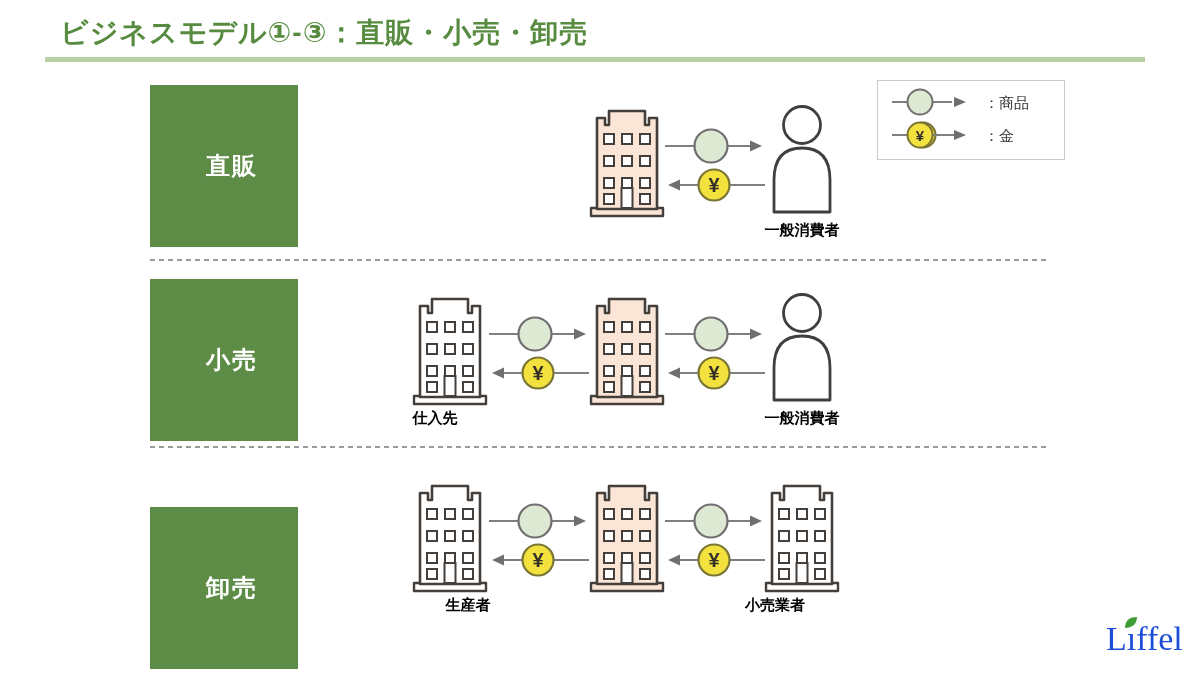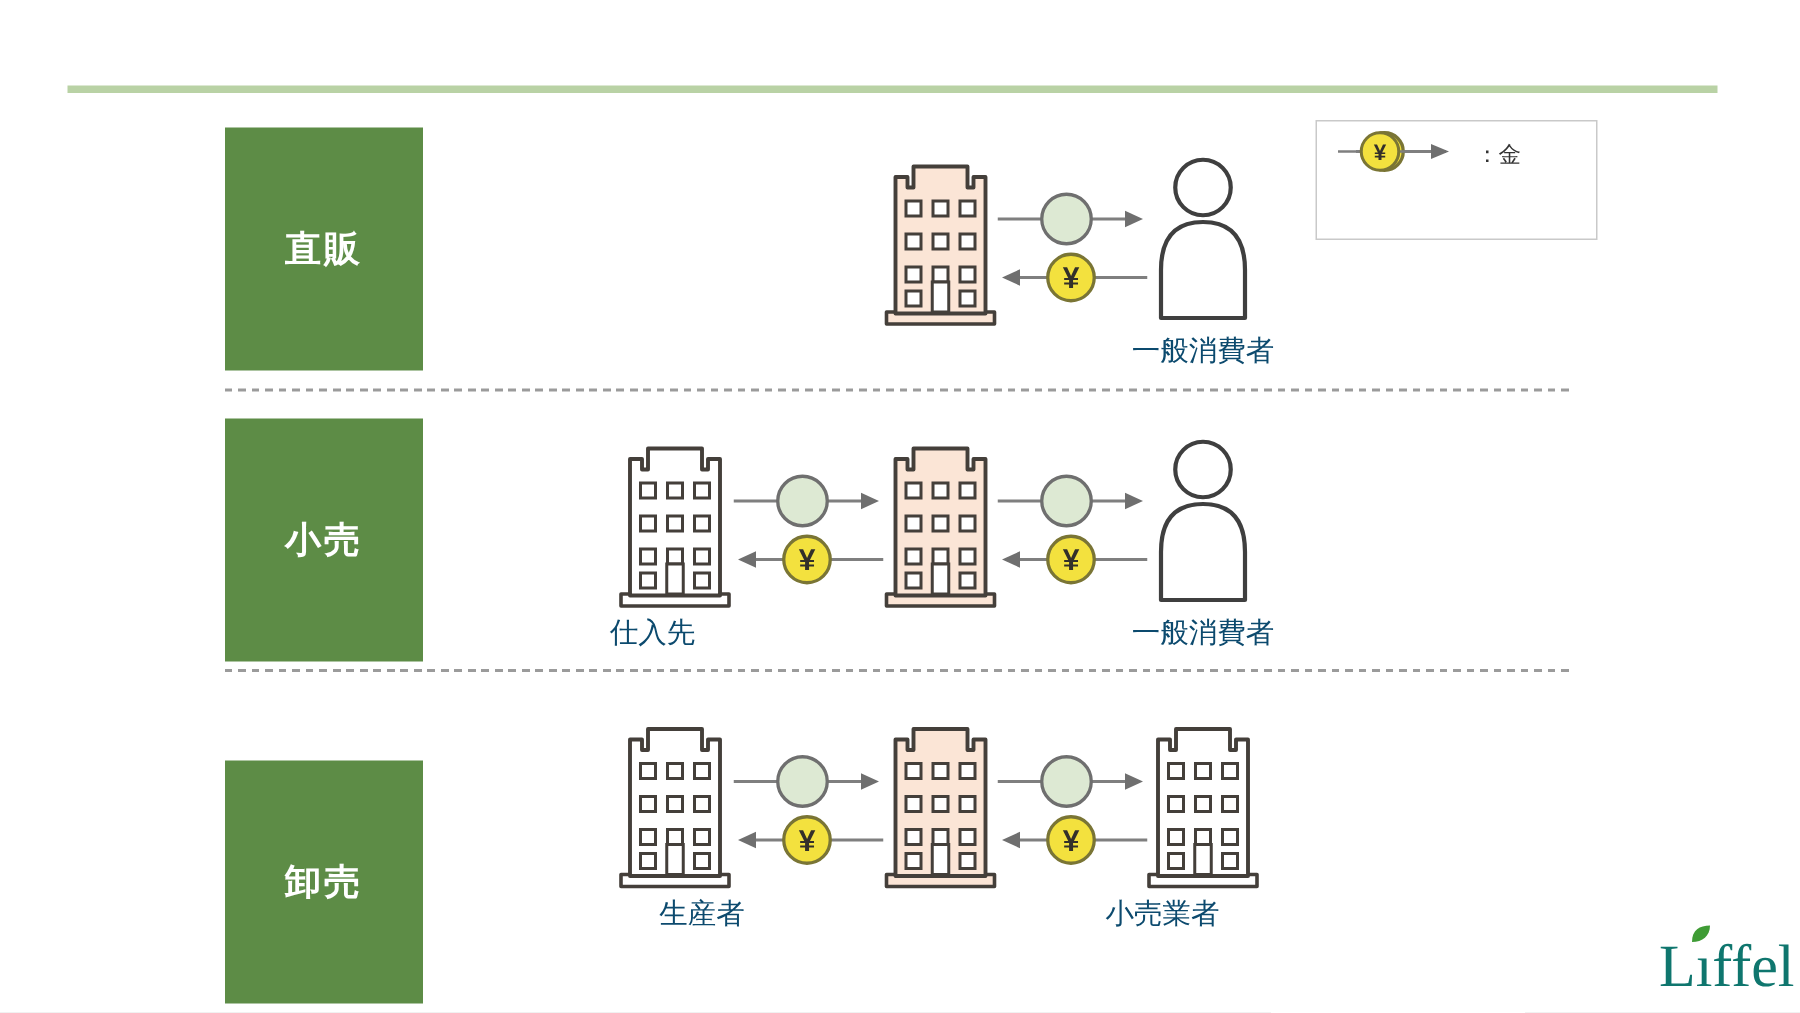--- a/index.html
+++ b/index.html
@@ -15,48 +15,57 @@
   }
   .title-underline{left:45px;top:57px;width:1100px;height:5px;background:#b9d2a5;}
   .legend{
     left:877px;top:80px;width:188px;height:80px;border:1px solid #c9c9c9;
     background:#fff;box-sizing:border-box;padding:6px 0 0 12px;
   }
   .legend-row{display:flex;align-items:center;height:33px;}
   .legend-label{font-size:15px;color:#333333;margin-left:6px;white-space:nowrap;}
   .row-label-box{
     left:150px;width:132px;height:162px;background:#5d8c46;
-    display:flex;align-items:center;justify-content:center;
+    display:flex;align-items:center;justify-content:center;padding-left:16px;
   }
   .row-label-box span{color:#ffffff;font-size:24px;font-weight:bold;letter-spacing:2px;}
   .separator{
     left:150px;width:900px;height:2px;
     background:repeating-linear-gradient(90deg,#9b9b9b 0 5px,transparent 5px 9px);
   }
   .entity-icon{width:76px;height:114px;}
   .entity-label{
-    width:170px;text-align:center;font-size:19px;font-weight:normal;color:#0c4a6e;
+    width:170px;text-align:center;font-size:15px;font-weight:bold;color:#000000;
     white-space:nowrap;
   }
   .flow{width:100px;height:80px;}
   .logo{
     left:1106px;top:620px;font-family:"Liberation Serif","DejaVu Serif",serif;
-    font-size:40px;color:#0f766e;letter-spacing:0px;
+    font-size:34px;color:#1d4ed8;letter-spacing:0px;
   }
   .logo .i-wrap{position:relative;display:inline-block;}
   .logo .leaf{position:absolute;left:-3px;top:-4px;}
 </style>
 </head>
 <body>
 
 <div class="canvas">
 
+  <div class="abs page-title">ビジネスモデル①-③：直販・小売・卸売</div>
   <div class="abs title-underline"></div>
 
   <div class="abs legend">
+    <div class="legend-row">
+      <span class="legend-icon"><svg width="88" height="30" viewBox="0 0 88 30">
+            <line x1="2" y1="15" x2="62" y2="15" stroke="#7f7f7f" stroke-width="1.8"></line>
+         <polygon points="76,15 64,10 64,20" fill="#6f6f6f"></polygon>
+         <circle cx="30" cy="15" r="12.5" fill="#dde9d3" stroke="#6f6f6f" stroke-width="2"></circle>
+          </svg></span>
+      <span class="legend-label">：商品</span>
+    </div>
     <div class="legend-row">
       <span class="legend-icon"><svg width="88" height="30" viewBox="0 0 88 30">
             <polygon transform="translate(-12,0) scale(1)" visibility="hidden" points="2,15 14,9.5 14,20.5" fill="#6f6f6f"></polygon>
     <line x1="14" y1="15" x2="74" y2="15" stroke="#7f7f7f" stroke-width="2"></line>
     <circle cx="33" cy="15" r="12.5" fill="#f3e13e" stroke="#7a7535" stroke-width="2.2"></circle>
     <text x="33" y="20.4" text-anchor="middle" font-size="15" font-weight="bold" fill="#33302a" font-family="'Liberation Sans',sans-serif">¥</text>
             <line x1="2" y1="15" x2="62" y2="15" stroke="#7f7f7f" stroke-width="1.8"></line>
          <polygon points="76,15 64,10 64,20" fill="#6f6f6f"></polygon>
          <circle cx="30" cy="15" r="12.5" fill="#f3e13e" stroke="#7a7535" stroke-width="2"></circle>
          <text x="30" y="20.5" text-anchor="middle" font-size="15" font-weight="bold" fill="#33302a" font-family="'Liberation Sans',sans-serif">¥</text>

